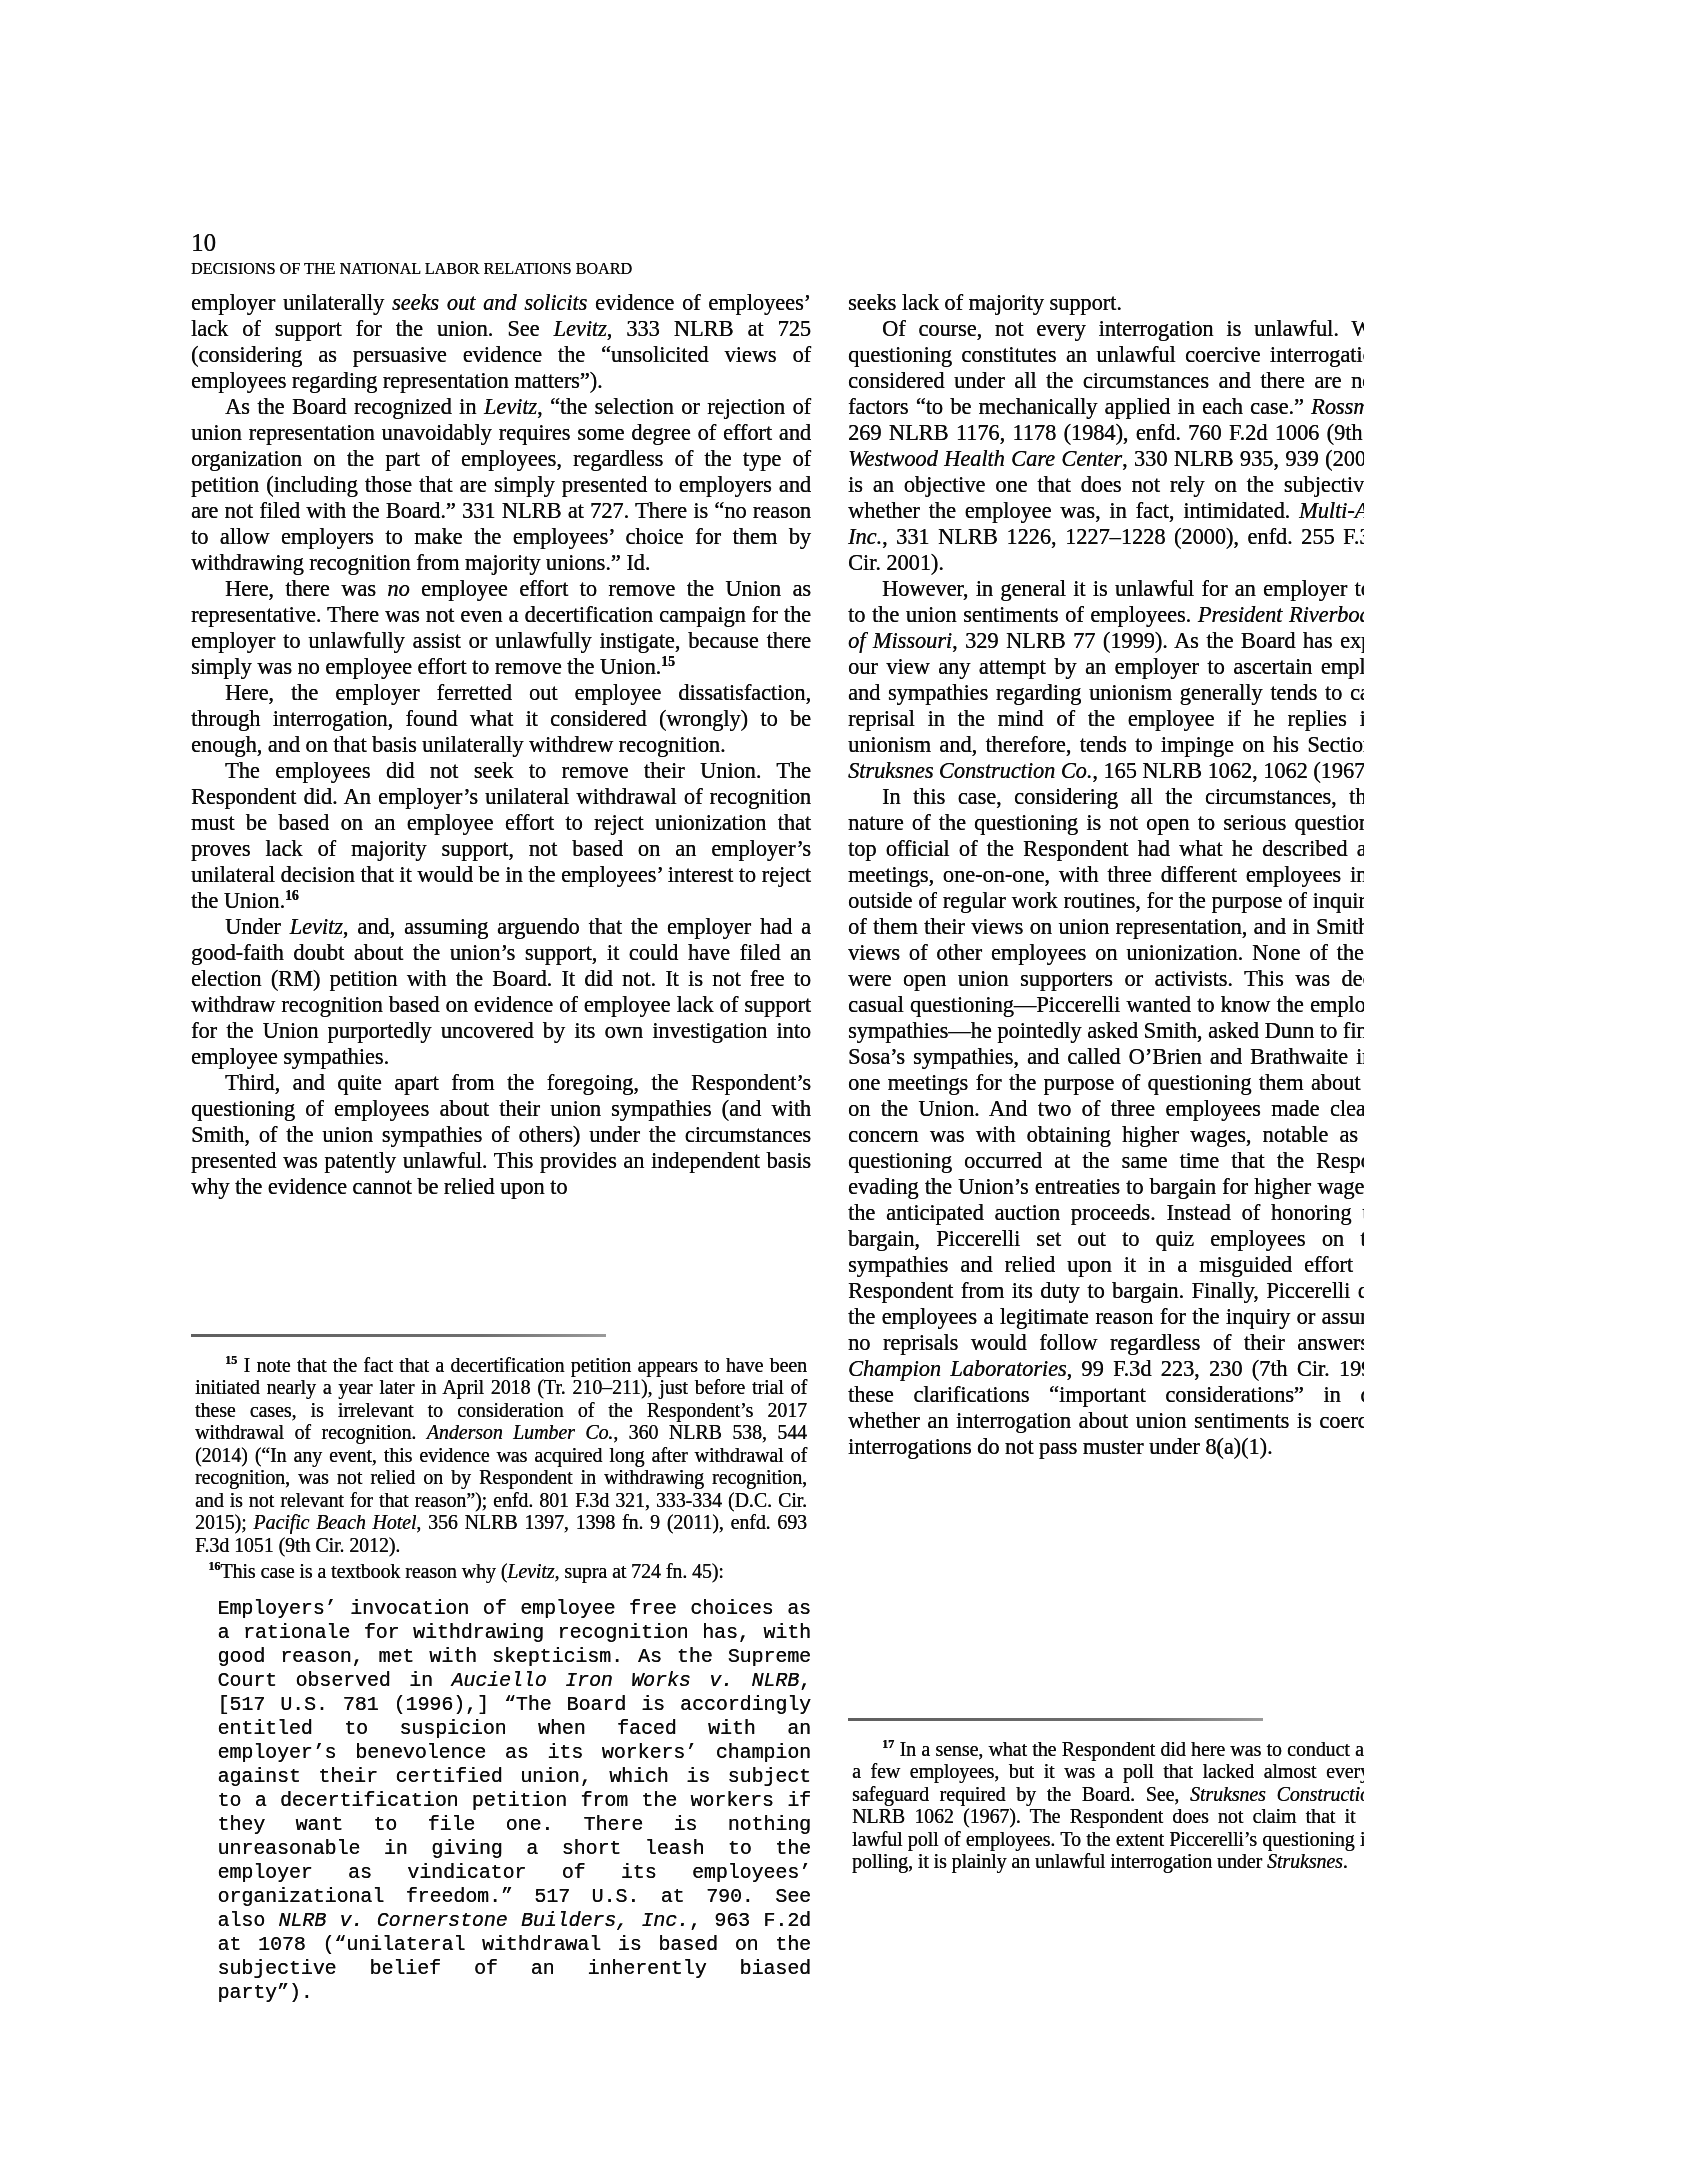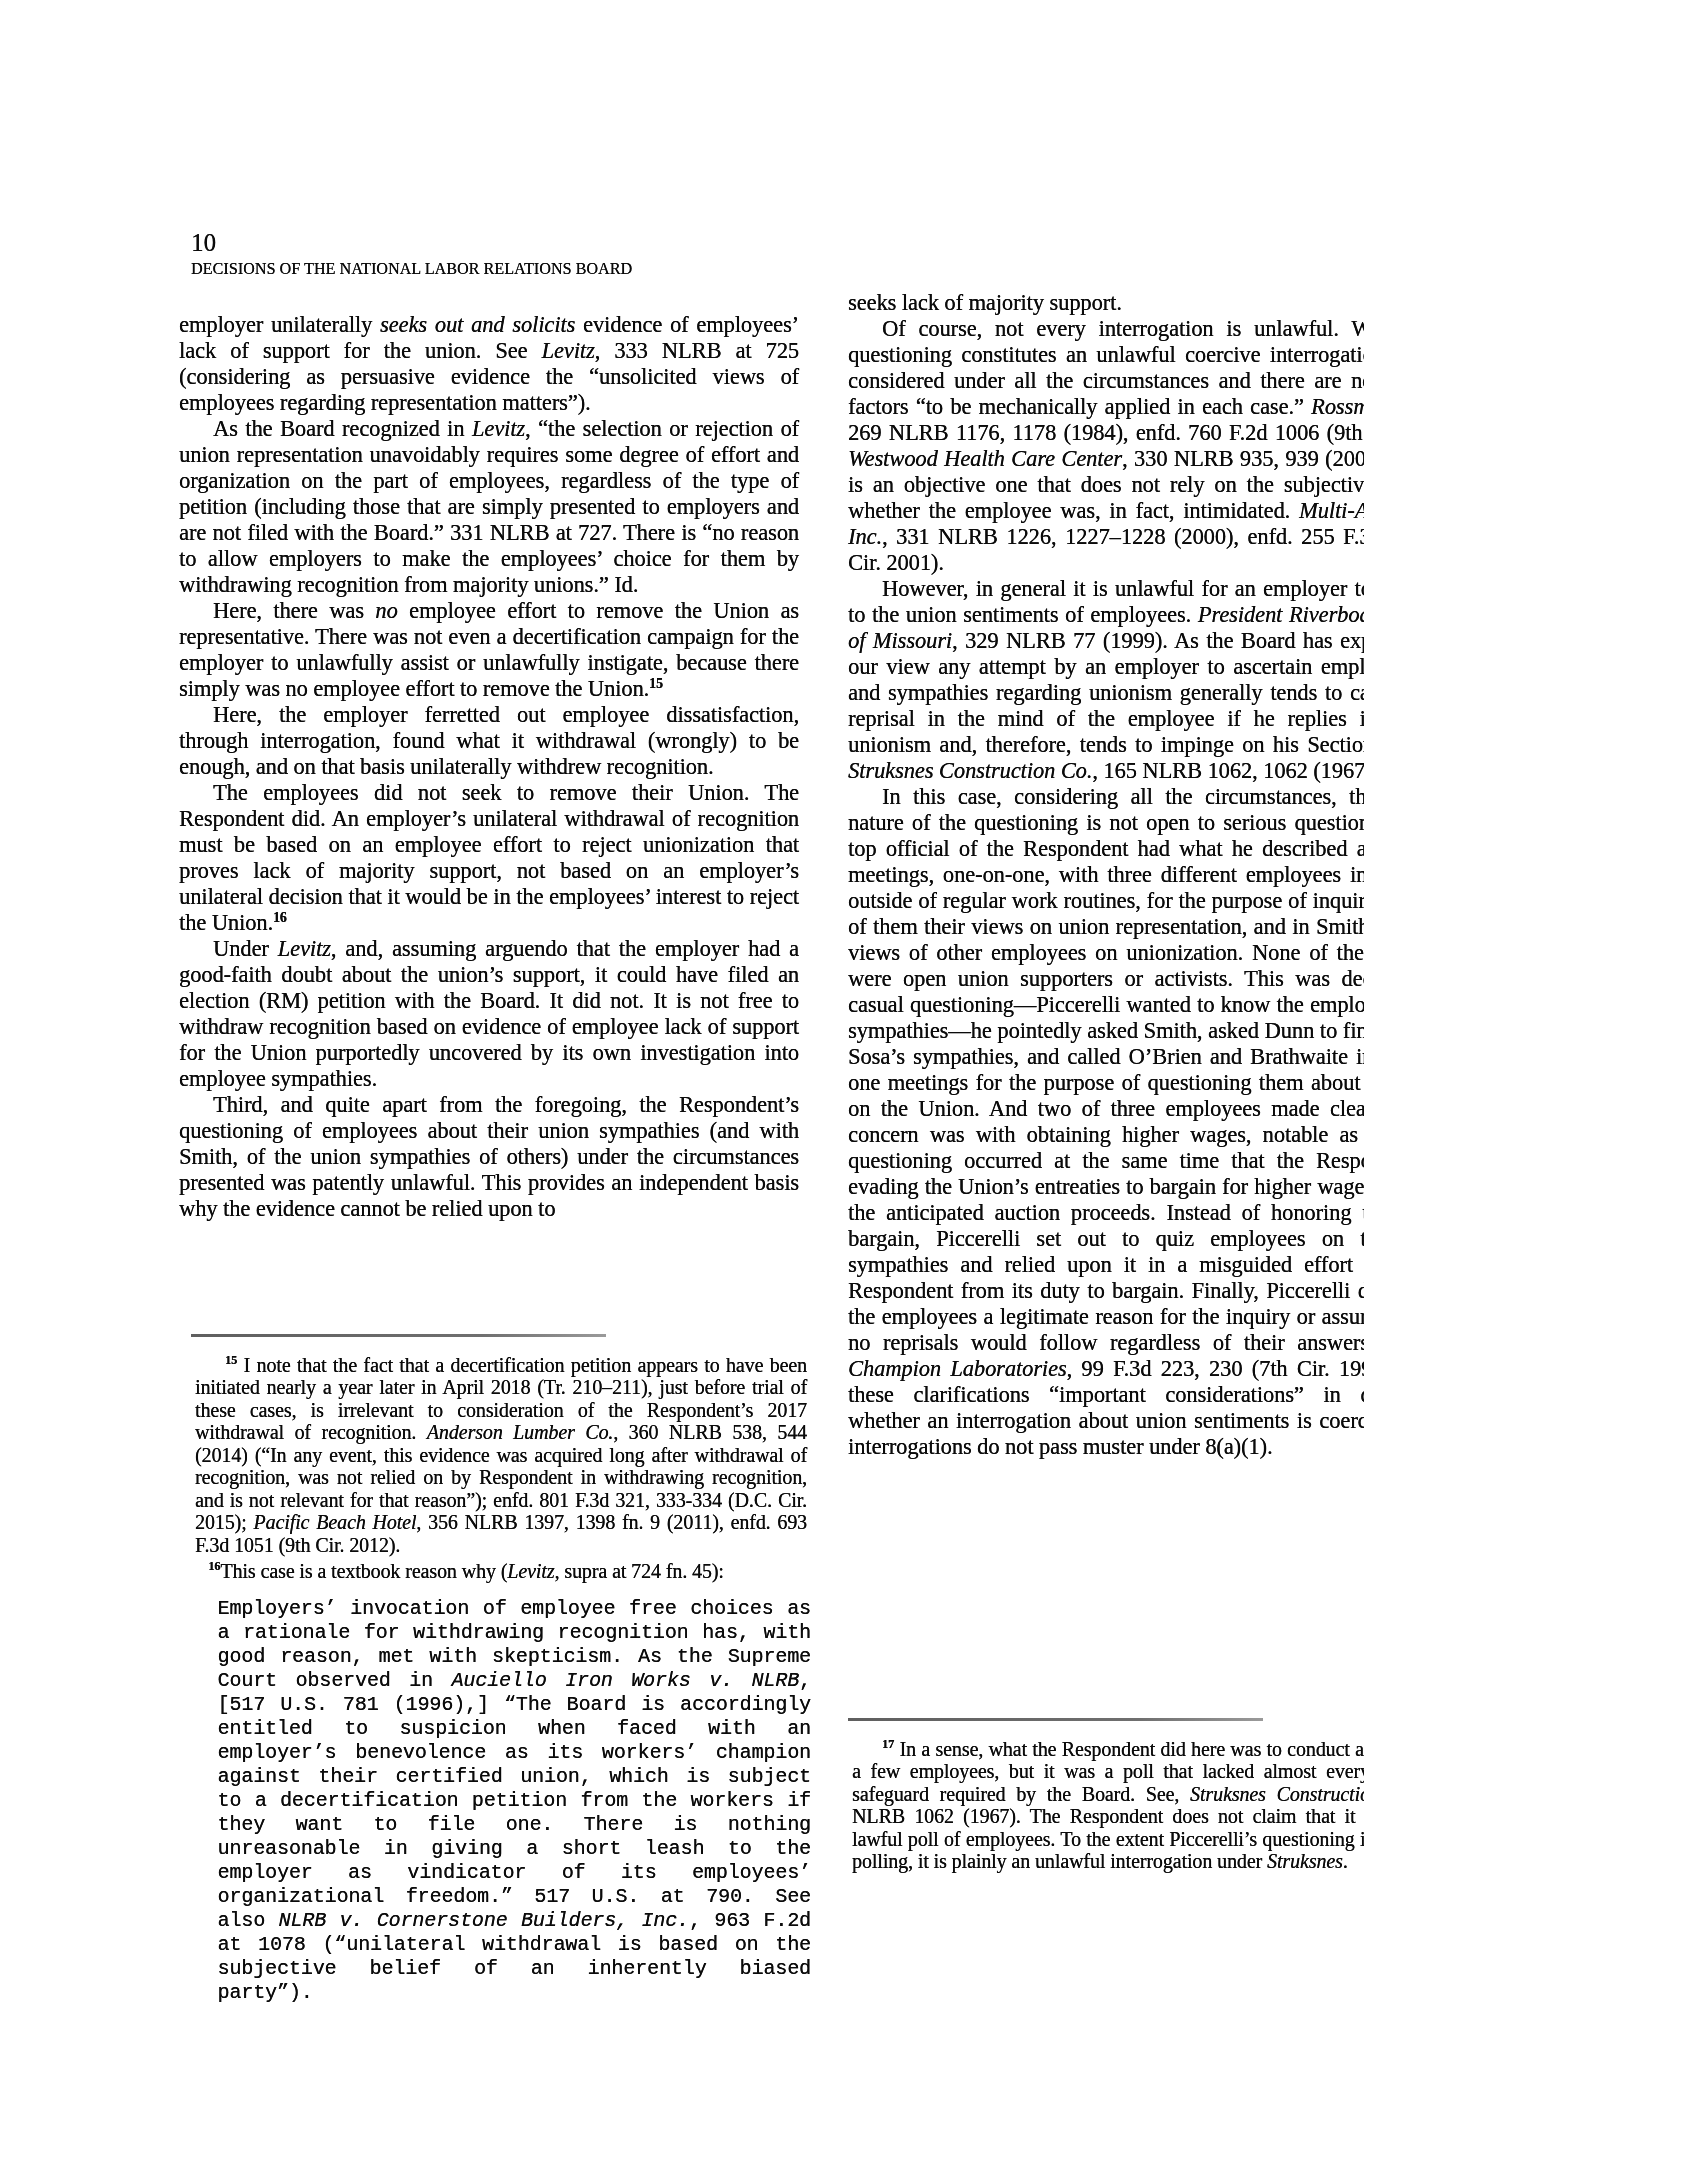--- a/index.html
+++ b/index.html
@@ -40,21 +40,21 @@
   .col {
     position: absolute;
     top: 290px;
     width: 620px;
     font-size: 22.5px;
     line-height: 26px;
     text-align: justify;
     letter-spacing: -0.1px;
     text-shadow: 0.2px 0 0 currentColor;
   }
-  .col-left  { left: 179px; margin-top: 22px;  }
+  .col-left  { left: 191px;  }
   .col-right { left: 848px; }
   .col p { margin: 0; }
   .col p.ind { text-indent: 34px; }
   .fnblock {
     position: absolute;
     width: 620px;
     font-size: 20px;
     line-height: 22.5px;
     text-align: justify;
     letter-spacing: -0.1px;
@@ -103,21 +103,21 @@
 
 <div class="page">
 
   <div class="pagenum">10</div>
   <div class="runhead">DECISIONS OF THE NATIONAL LABOR RELATIONS BOARD</div>
 
   <div class="col col-left">
     <p>employer unilaterally <i>seeks out and solicits</i> evidence of employees’ lack of support for the union.  See <i>Levitz</i>, 333 NLRB at 725 (considering as persuasive evidence the “unsolicited views of employees regarding representation matters”).</p>
     <p class="ind">As the Board recognized in <i>Levitz</i>, “the selection or rejection of union representation unavoidably requires some degree of effort and organization on the part of employees, regardless of the type of petition (including those that are simply presented to employers and are not filed with the Board.”  331 NLRB at 727.  There is “no reason to allow employers to make the employees’ choice for them by withdrawing recognition from majority unions.”  Id.</p>
     <p class="ind">Here, there was <i>no</i> employee effort to remove the Union as representative.  There was not even a decertification campaign for the employer to unlawfully assist or unlawfully instigate, because there simply was no employee effort to remove the Union.<sup>15</sup></p>
-    <p class="ind">Here, the employer ferretted out employee dissatisfaction, through interrogation, found what it withdrawal (wrongly) to be enough, and on that basis unilaterally withdrew recognition.</p>
+    <p class="ind">Here, the employer ferretted out employee dissatisfaction, through interrogation, found what it considered (wrongly) to be enough, and on that basis unilaterally withdrew recognition.</p>
     <p class="ind">The employees did not seek to remove their Union.  The Respondent did.  An employer’s unilateral withdrawal of recognition must be based on an employee effort to reject unionization that proves lack of majority support, not based on an employer’s unilateral decision that it would be in the employees’ interest to reject the Union.<sup>16</sup></p>
     <p class="ind">Under <i>Levitz</i>, and, assuming arguendo that the employer had a good-faith doubt about the union’s support, it could have filed an election (RM) petition with the Board.  It did not.  It is not free to withdraw recognition based on evidence of employee lack of support for the Union purportedly uncovered by its own investigation into employee sympathies.</p>
     <p class="ind">Third, and quite apart from the foregoing, the Respondent’s questioning of employees about their union sympathies (and with Smith, of the union sympathies of others) under the circumstances presented was patently unlawful.  This provides an independent basis why the evidence cannot be relied upon to</p>
   </div>
 
   <div class="col col-right">
     <p>seeks lack of majority support.</p>
     <p class="ind">Of course, not every interrogation is unlawful.  Whether the questioning constitutes an unlawful coercive interrogation must be considered under all the circumstances and there are no particular factors “to be mechanically applied in each case.”  <i>Rossmore House</i>, 269 NLRB 1176, 1178 (1984), enfd. 760 F.2d 1006 (9th Cir. 1985); <i>Westwood Health Care Center</i>, 330 NLRB 935, 939 (2000).  The test is an objective one that does not rely on the subjective aspect of whether the employee was, in fact, intimidated. <i>Multi-Ad Services, Inc.</i>, 331 NLRB 1226, 1227–1228 (2000), enfd. 255 F.3d 363 (7th Cir. 2001).</p>
     <p class="ind">However, in general it is unlawful for an employer to inquire as to the union sentiments of employees.  <i>President Riverboard Casinos of Missouri</i>, 329 NLRB 77 (1999).  As the Board has explained, “In our view any attempt by an employer to ascertain employee views and sympathies regarding unionism generally tends to cause fear of reprisal in the mind of the employee if he replies in favor of unionism and, therefore, tends to impinge on his Section 7 rights.”  <i>Struksnes Construction Co.</i>, 165 NLRB 1062, 1062 (1967).<sup>17</sup></p>
     <p class="ind">In this case, considering all the circumstances, the unlawful nature of the questioning is not open to serious question.  Here, the top official of the Respondent had what he described as “official” meetings, one-on-one, with three different employees in his office, outside of regular work routines, for the purpose of inquiring directly of them their views on union representation, and in Smith’s case, the views of other employees on unionization.  None of the employees were open union supporters or activists.  This was decidedly not casual questioning—Piccerelli wanted to know the employees’ union sympathies—he pointedly asked Smith, asked Dunn to find out about Sosa’s sympathies, and called O’Brien and Brathwaite into one-on-one meetings for the purpose of questioning them about their views on the Union.  And two of three employees made clear that their concern was with obtaining higher wages, notable as Piccerelli’s questioning occurred at the same time that the Respondent was evading the Union’s entreaties to bargain for higher wages in light of the anticipated auction proceeds.  Instead of honoring the duty to bargain, Piccerelli set out to quiz employees on their union sympathies and relied upon it in a misguided effort to free the Respondent from its duty to bargain.  Finally, Piccerelli did not give the employees a legitimate reason for the inquiry or assure them that no reprisals would follow regardless of their answers.  <i>NLRB v. Champion Laboratories</i>, 99 F.3d 223, 230 (7th Cir. 1996) (calling these clarifications “important considerations” in determining whether an interrogation about union sentiments is coercive).  These interrogations do not pass muster under 8(a)(1).</p>

